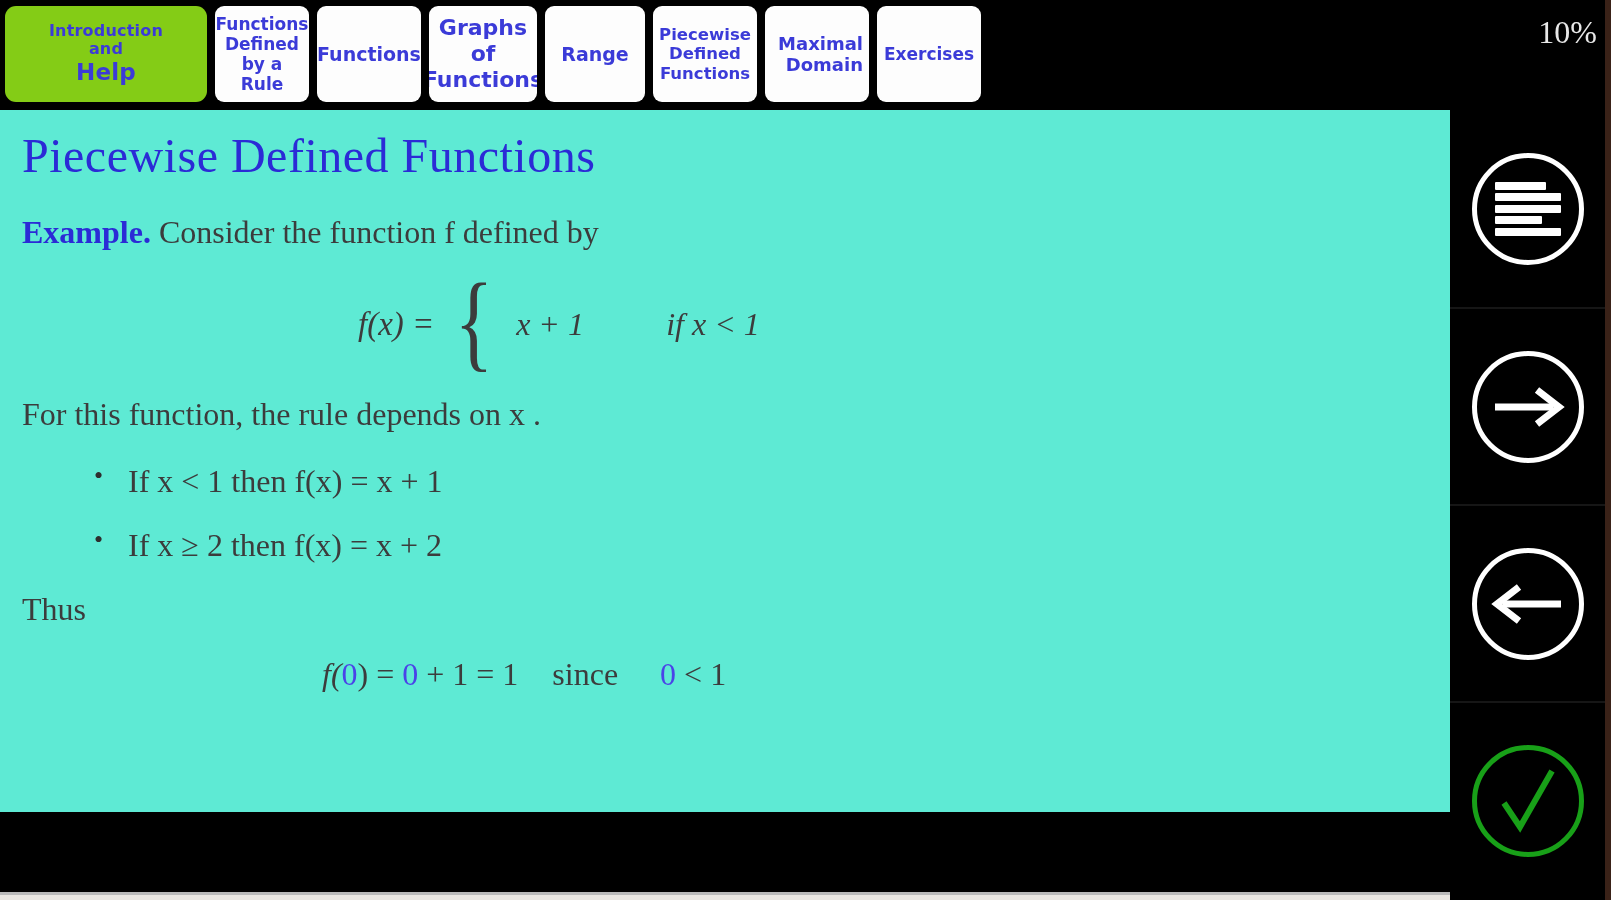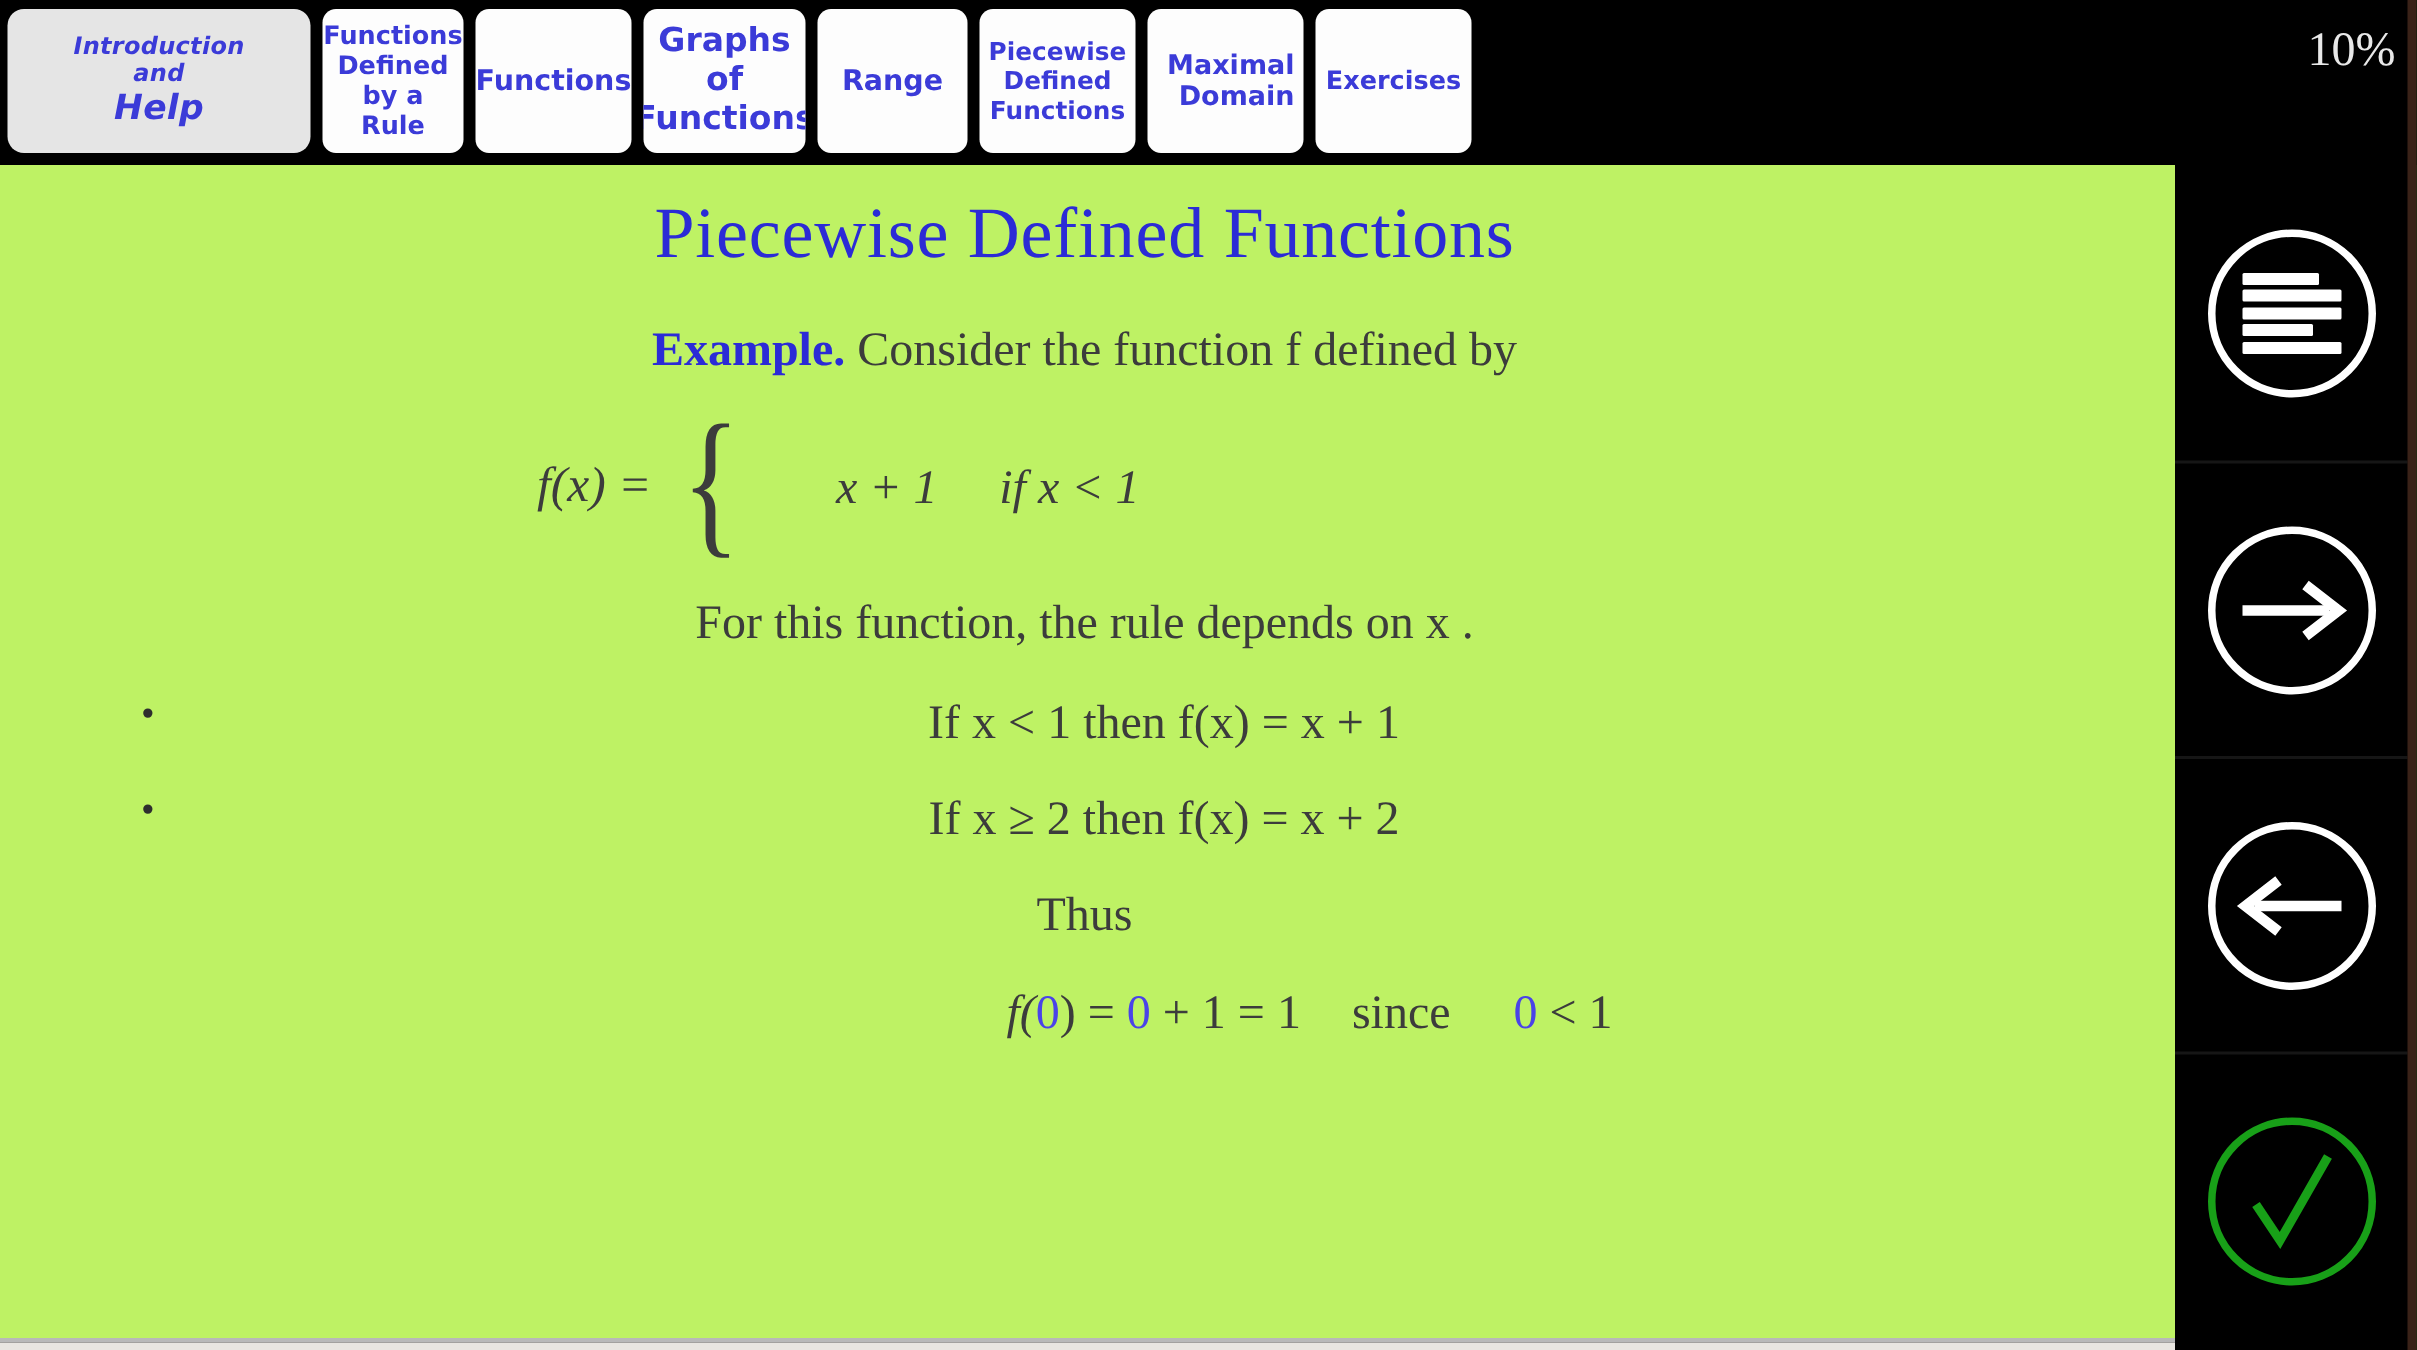--- a/index.html
+++ b/index.html
@@ -47,27 +47,26 @@
     font-weight: bold;
     color: #3b3bd8;
     text-align: center;
     line-height: 1.18;
     cursor: pointer;
     user-select: none;
     padding: 0 6px;
     overflow: hidden;
   }
   .tab.first {
-    background: #e5e5e5;
+    background: #84cc16;
     border-radius: 11px;
     margin-left: 5px;
     font-size: 21px;
     letter-spacing: .2px;
     width: 202px;
-    font-style: italic;
   }
   .tab.first .l-small { font-size: 16px; font-weight: bold; }
   .tab.first .l-big   { font-size: 23px; font-weight: bold; }
   .tab.w-fdr  { width: 94px;  font-size: 17px; }
   .tab.w-fn   { width: 104px; font-size: 19px; }
   .tab.w-gof  { width: 108px; font-size: 22px; }
   .tab.w-rng  { width: 100px; font-size: 19px; }
   .tab.w-pdf  { width: 104px; font-size: 16.5px; }
   .tab.w-mdm  { width: 104px; font-size: 18px; align-items: flex-end; }
   .tab.w-exc  { width: 104px; font-size: 17px; }
@@ -83,25 +82,24 @@
     line-height: 1;
     user-select: none;
   }
 
   
   #page {
     position: absolute;
     left: 0;
     top: 110px;
     width: 1450px;
-    height: 782px;
-    background: #bef264;
+    height: 702px;
+    background: #5eead4;
     box-sizing: border-box;
     overflow: hidden;
-    text-align: center;
   }
   #page-inner {
     padding: 22px 26px 0 22px;
     color: #3a3a3a;
   }
   #page-bottom-rule {
     position: absolute;
     left: 0;
     top: 892px;
     width: 1450px;

